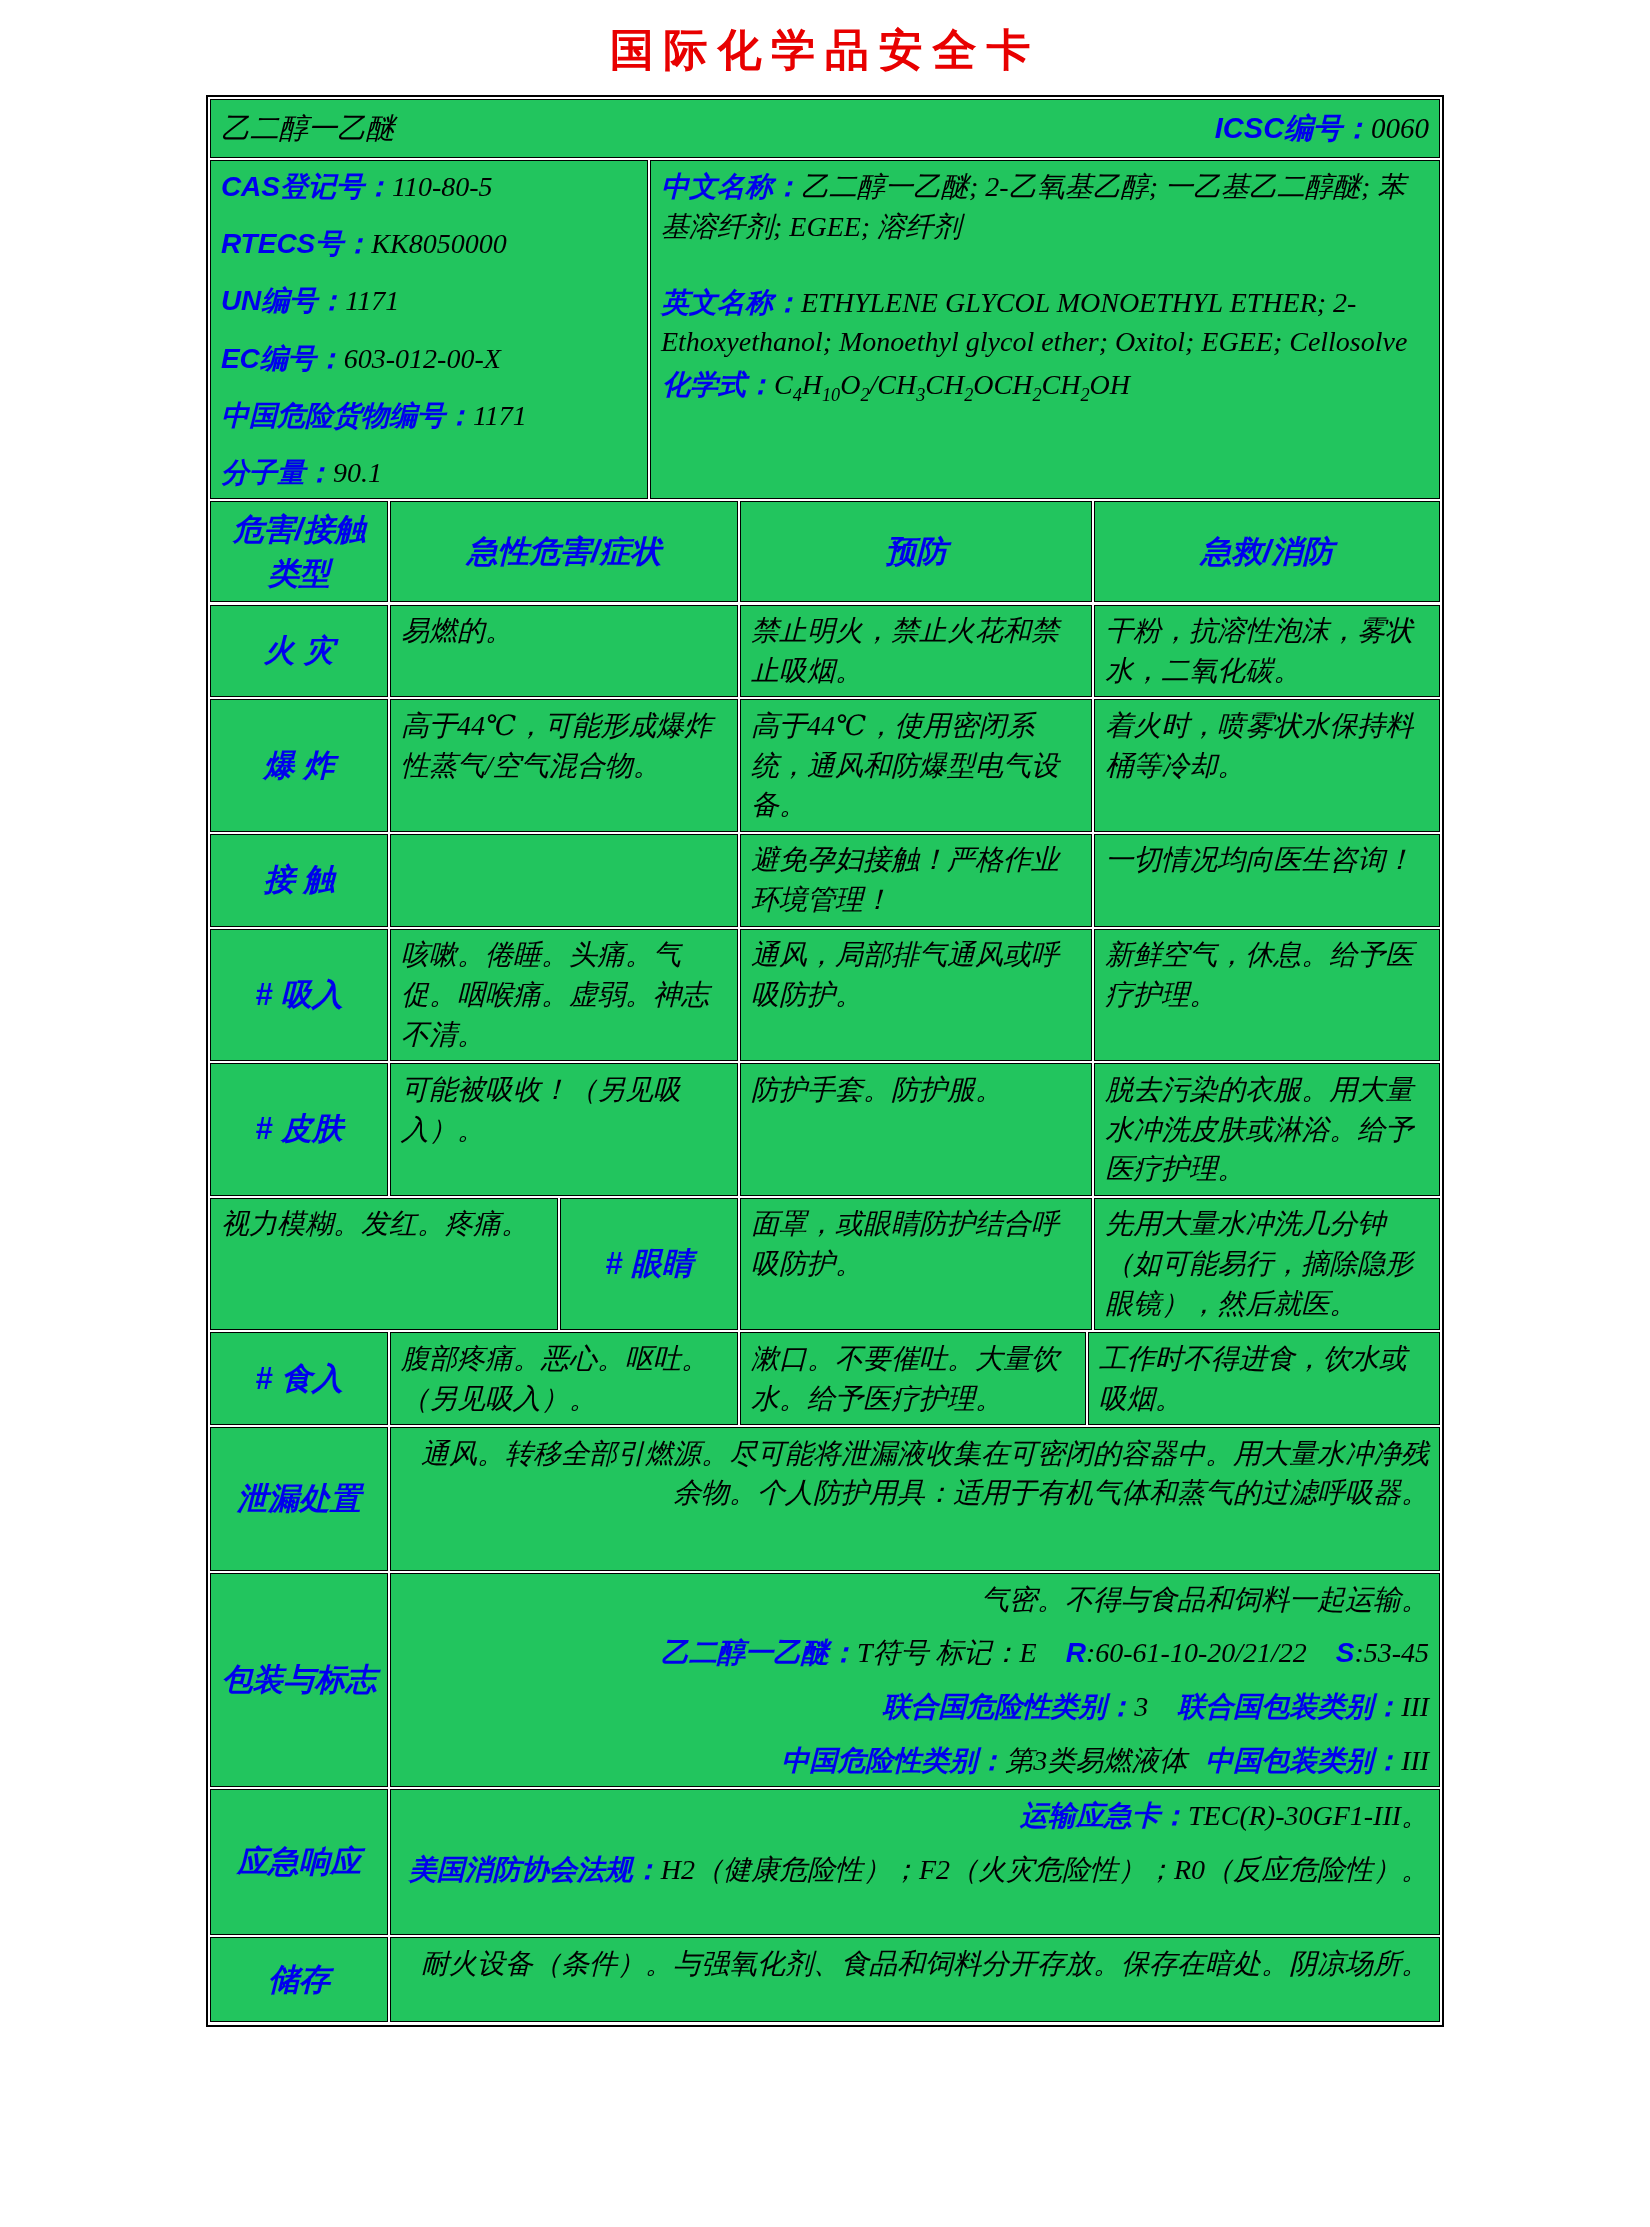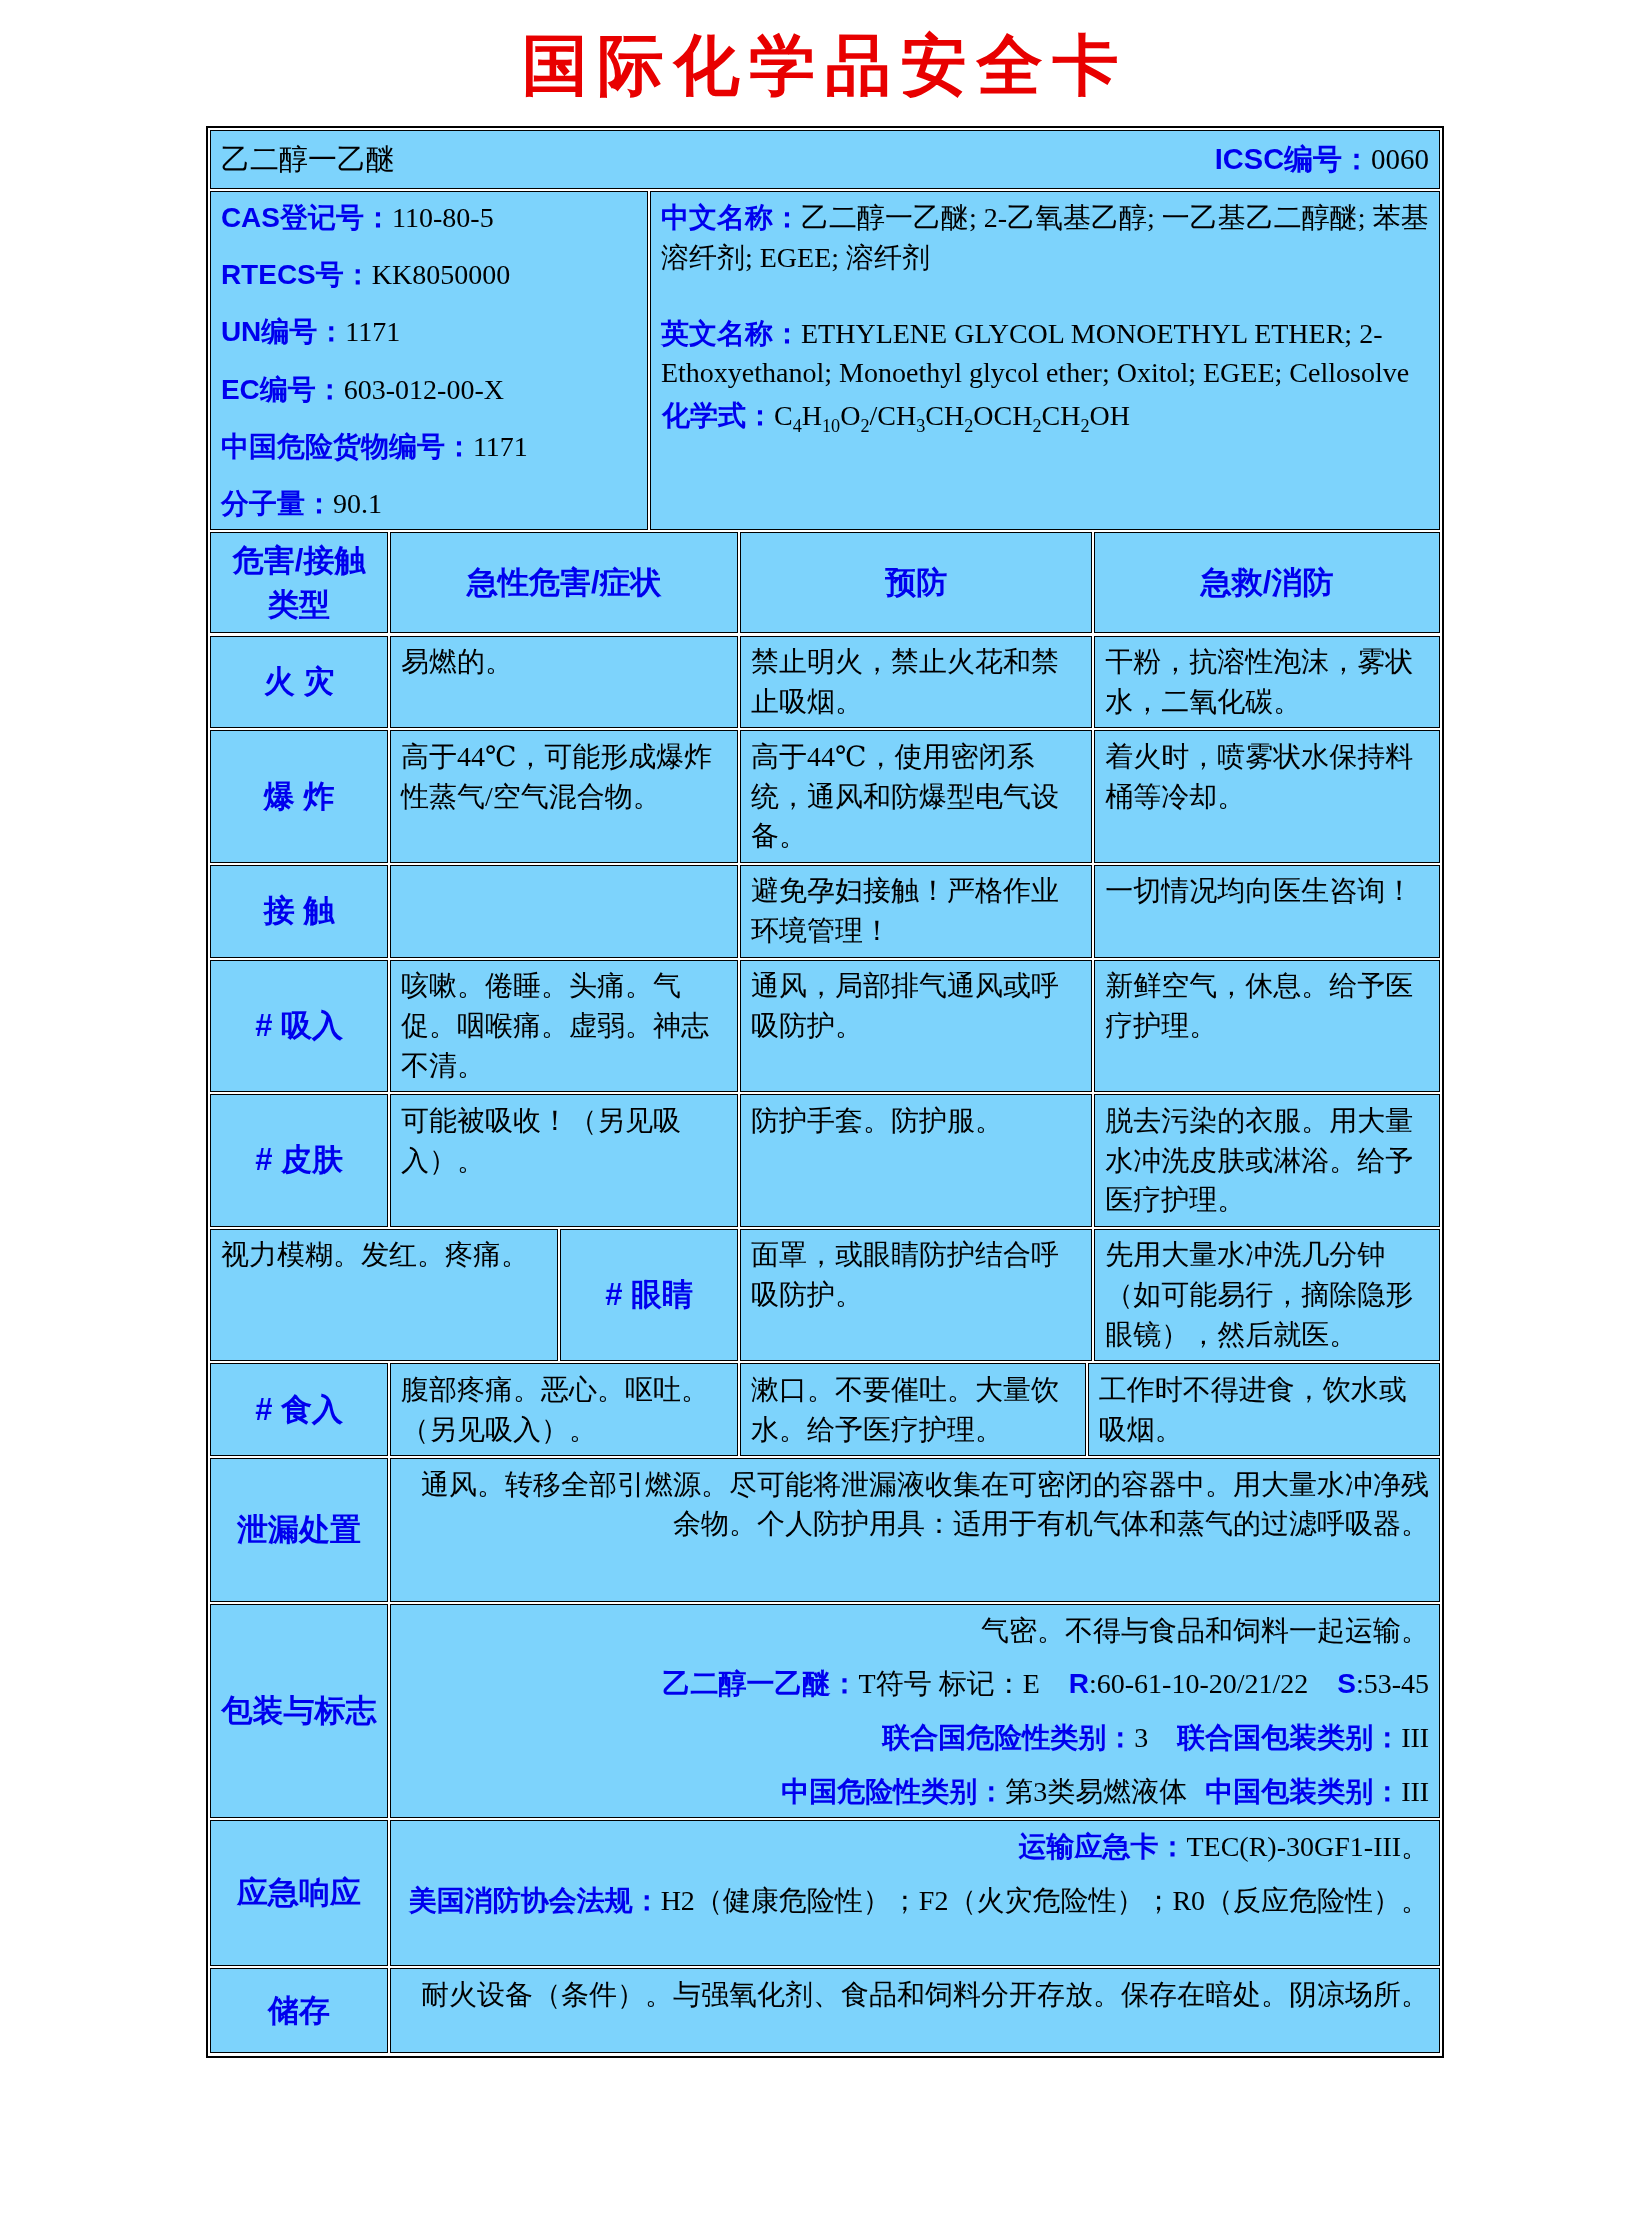--- a/index.html
+++ b/index.html
@@ -11,21 +11,21 @@
     width: 1650px;
     height: 2227px;
     font-family: "Liberation Serif", "DejaVu Serif", serif;
     color: #000000;
   }
   .title {
     margin: 21px 0 15.3px 0;
     text-align: center;
     font-family: Liberation Serif, serif;
     font-weight: bold;
-    font-size: 66px;
+    font-size: 44px;
     letter-spacing: 9.8px;
     color: #e80000;
   }
   .card {
     width: 1238px;
     margin: 0 auto;
     background: #ffffff;
     border: 2.1px solid #000000;
     padding: 2.1px;
     display: flex;
@@ -33,21 +33,22 @@
     gap: 2.1px;
     box-sizing: border-box;
   }
   .row { display: flex; gap: 2.1px; }
   .cell {
     border: 1.4px solid #000000;
     box-sizing: border-box;
     padding: 5.6px 9.8px;
     font-size: 28px;
     line-height: 1.42;
-    background: #7dd3fc;
+    background: #22c55e;
+    font-style: italic;
   }
   .blue  { color: #0000ee; font-family: "Liberation Sans", sans-serif; font-weight: bold; }
   .black { color: #000000; }
 
   .c-full { flex: 1; }
   .c-type { flex: 0 0 178px; display: flex; align-items: center; justify-content: center; text-align: center; }
   .c-sym  { flex: 0 0 348px; }
   .c-prev { flex: 0 0 352px; }
   .c-aid  { flex: 1; }
   .c-ids  { flex: 0 0 438px; }

